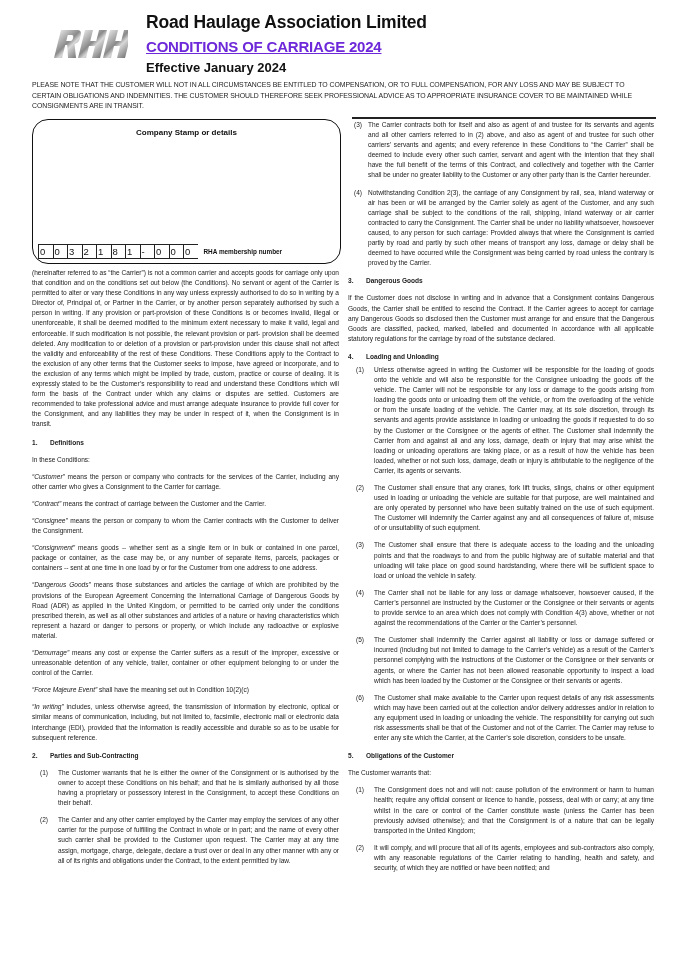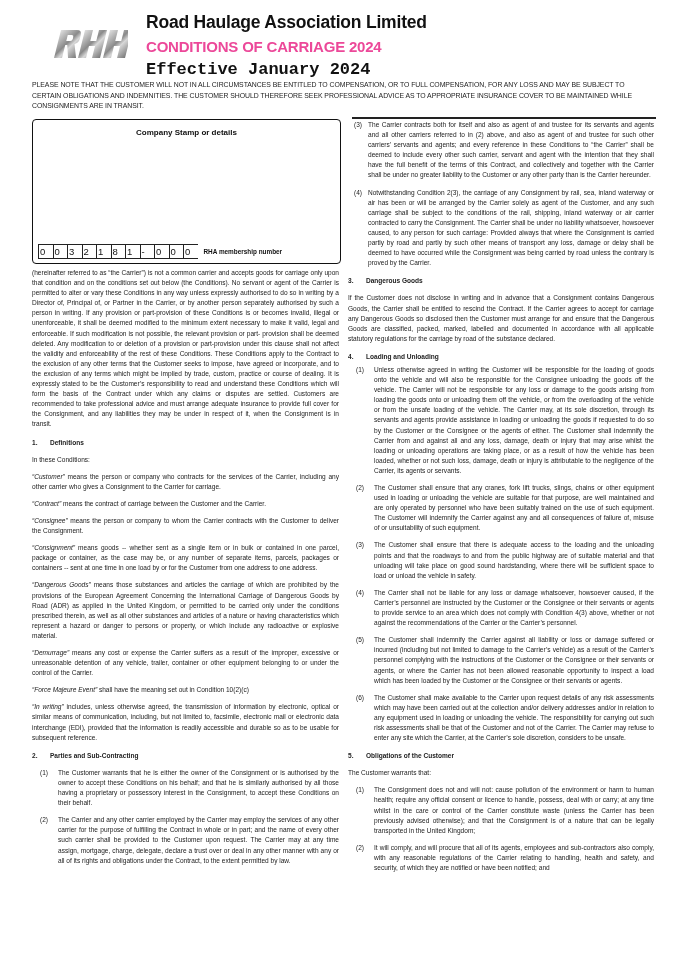--- a/index.html
+++ b/index.html
@@ -3,30 +3,30 @@
 <meta charset="utf-8">
 <style>
   * { box-sizing: border-box; margin: 0; padding: 0; }
   html, body { width: 678px; height: 962px; background: #ffffff; overflow: hidden; }
   body { font-family: "Liberation Sans", sans-serif; color: #1a1a1a; position: relative; }
 
   .header { position: absolute; left: 0; top: 0; width: 588px; height: 78px; }
   .logo { position: absolute; left: 52px; top: 26px; width: 76px; height: 36px; }
   .logo svg { width: 100%; height: 100%; }
   .title-1 { position: absolute; left: 146px; top: 12px; font-size: 17.5px; font-weight: bold; color: #111; letter-spacing: -0.2px; }
-  .title-2 { position: absolute; left: 146px; top: 38px; font-size: 15px; font-weight: bold; color: #ec4899; letter-spacing: -0.2px; }
-  .title-3 { position: absolute; left: 146px; top: 60px; font-size: 17px; font-weight: bold; color: #111; font-family: Liberation Mono, monospace; }
+  .title-2 { position: absolute; left: 146px; top: 38px; font-size: 15px; font-weight: bold; color: #6d28d9; letter-spacing: -0.2px; text-decoration: underline; }
+  .title-3 { position: absolute; left: 146px; top: 60px; font-size: 13px; font-weight: bold; color: #111; }
 
   .notice { position: absolute; left: 32px; top: 80px; width: 620px; font-size: 6.9px; line-height: 10.5px; color: #222; letter-spacing: -0.05px; text-transform: uppercase; }
 
   .col { position: absolute; font-size: 6.55px; line-height: 10.1px; color: #222; text-align: justify; }
   .col-left { left: 32px; top: 268px; width: 307px; }
   .col-right { left: 348px; top: 120px; width: 306px; }
 
-  .stamp-box { position: absolute; left: 32px; top: 119px; width: 309px; height: 145px; border: 1.4px solid #111; border-radius: 4px; background: #fff; }
+  .stamp-box { position: absolute; left: 32px; top: 119px; width: 309px; height: 145px; border: 1.4px solid #111; border-radius: 16px; background: #fff; }
   .stamp-header { position: absolute; top: 8px; left: 0; width: 100%; text-align: center; font-size: 8px; font-weight: bold; color: #111; }
   .stamp-address { position: absolute; left: 7px; top: 32px; font-size: 9.6px; line-height: 10.3px; color: #111; }
   .stamp-address div { white-space: nowrap; }
   .member-row { position: absolute; left: 5px; top: 124px; display: flex; align-items: center; }
   .digit { width: 14.5px; height: 15px; border: 1px solid #222; border-right: none; font-size: 9.5px; line-height: 13px; padding-left: 1px; color: #111; }
   .digit:last-child { border-right: 1px solid #222; }
   .member-label { margin-left: 6px; font-size: 6.4px; font-weight: bold; color: #111; }
 
   .top-rule { position: absolute; left: 352px; top: 117px; width: 304px; height: 1.5px; background: #222; }
 

